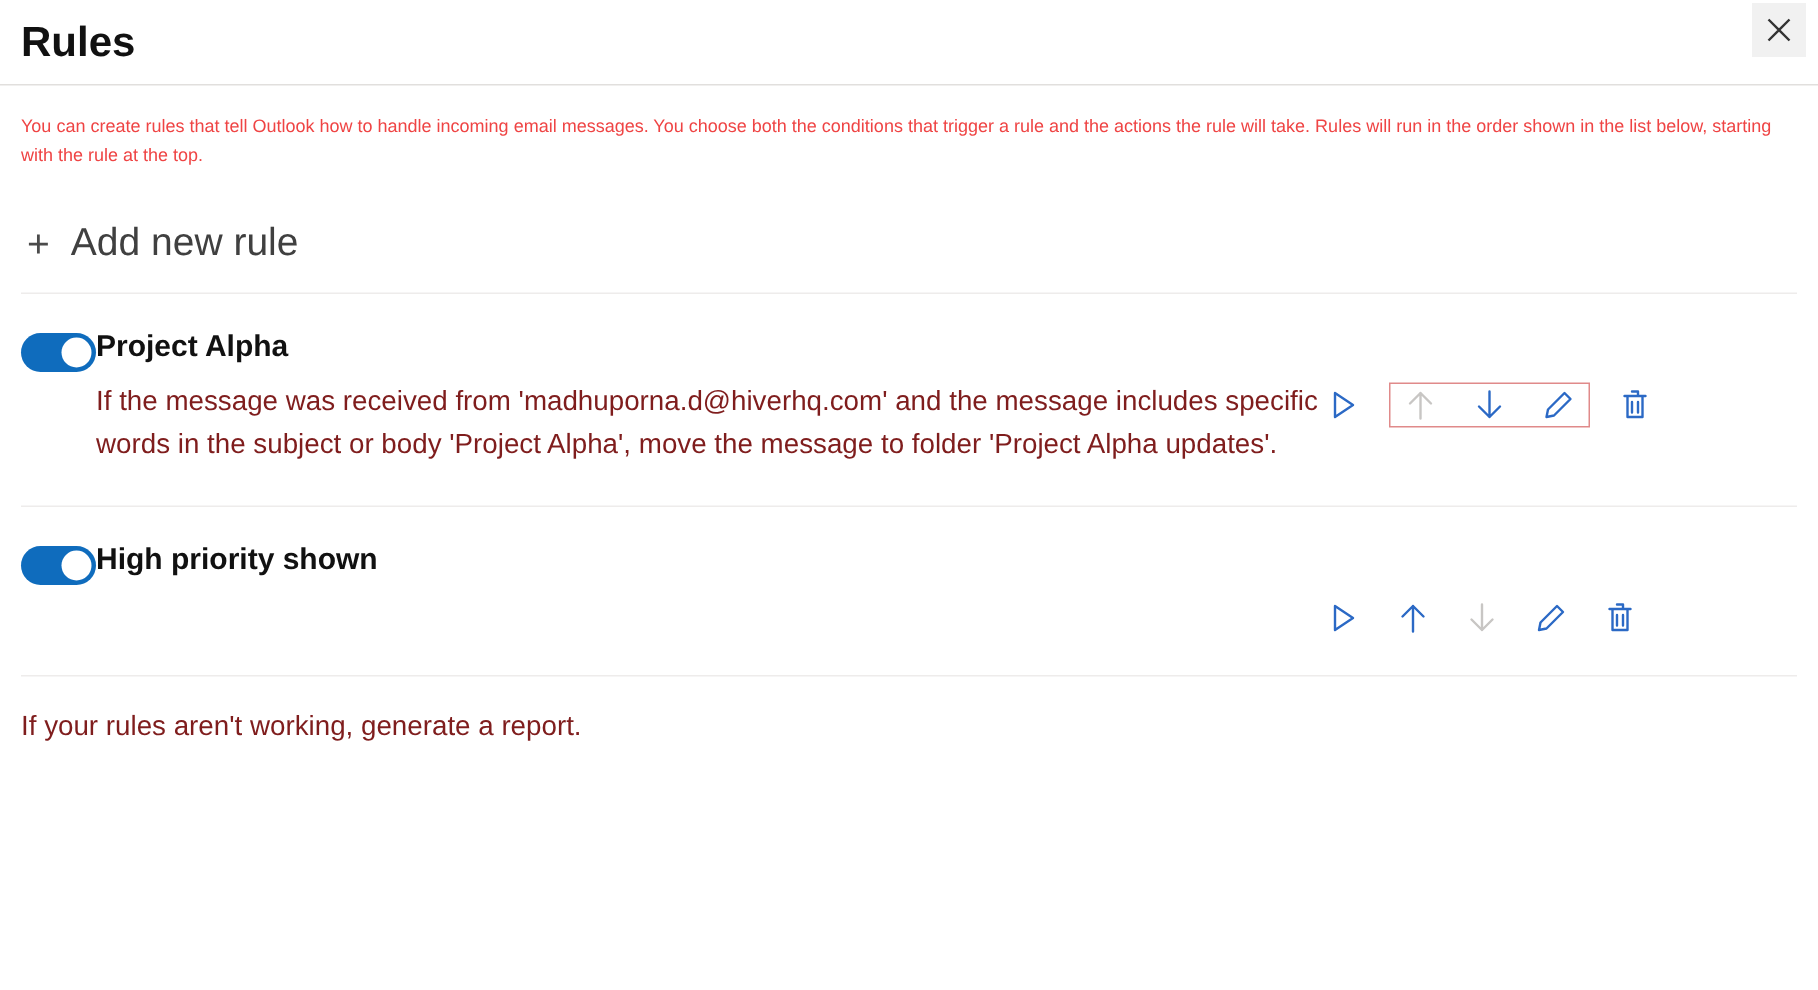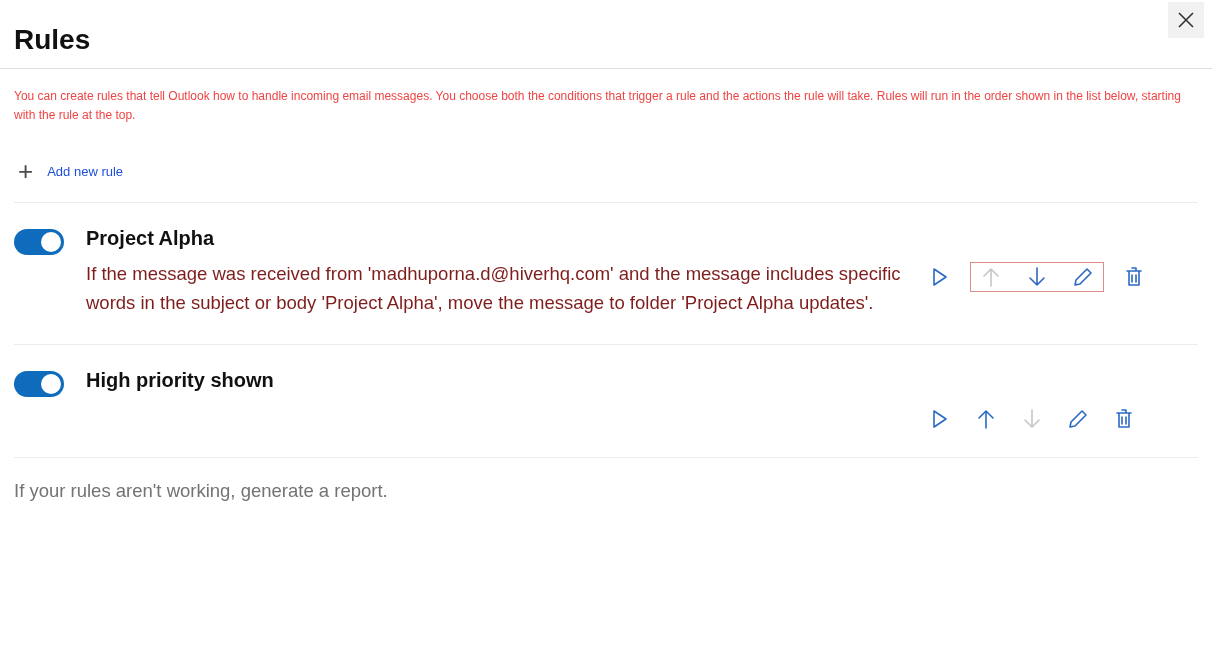--- a/index.html
+++ b/index.html
@@ -16,21 +16,21 @@
   }
   .header-row {
     display: flex;
     align-items: flex-start;
     justify-content: space-between;
   }
   .title {
     font-size: 28px;
     font-weight: 600;
     color: #111;
-    margin: 16px 0 12px 0;
+    margin: 4px 0 12px 0;
   }
   .close-btn {
     width: 36px;
     height: 36px;
     background: #f1f1f1;
     display: flex;
     align-items: center;
     justify-content: center;
     cursor: pointer;
     margin-top: -6px;
@@ -56,29 +56,28 @@
     border-bottom: 1px solid #eeeceb;
     cursor: pointer;
   }
   .plus {
     font-size: 26px;
     font-weight: 300;
     color: #4b4b4b;
     line-height: 1;
   }
   .add-label {
-    font-size: 13px;
-    color: #1d4ed8;
+    font-size: 26px;
+    color: #404040;
   }
   .rule-row {
     display: flex;
     align-items: flex-start;
     padding: 24px 0 26px 0;
     border-bottom: 1px solid #eeeceb;
-    gap: 22px;
   }
   .toggle {
     flex: 0 0 auto;
     width: 50px;
     height: 26px;
     border-radius: 13px;
     background: #0f6cbd;
     position: relative;
     cursor: pointer;
     margin-top: 2px;
@@ -131,21 +130,21 @@
   }
   .highlight-box {
     display: flex;
     align-items: center;
     gap: 22px;
     border: 1px solid #e08a8a;
     padding: 2px 8px;
     margin: -3px -4px;
   }
   .report-link {
-    color: #737373;
+    color: #7f1d1d;
     font-size: 18.5px;
     margin-top: 22px;
     cursor: pointer;
   }
   svg { display: block; }
 </style>
 </head>
 <body>
 
 <div class="panel">

